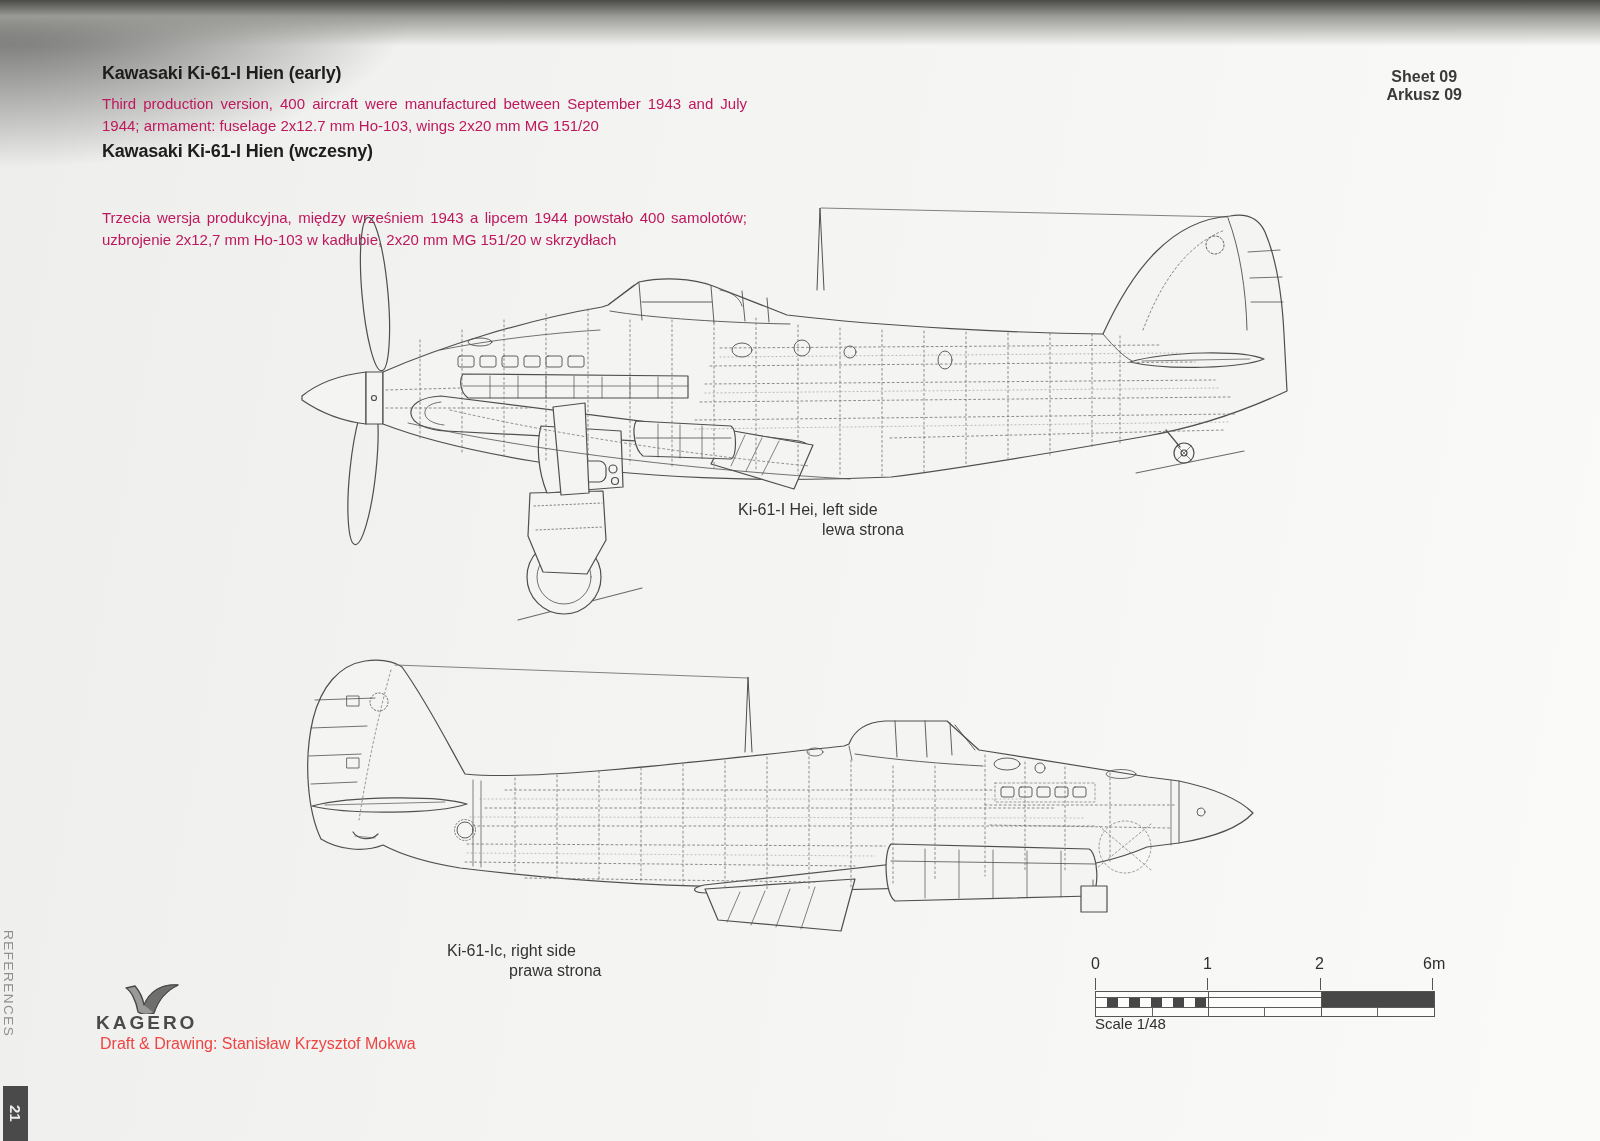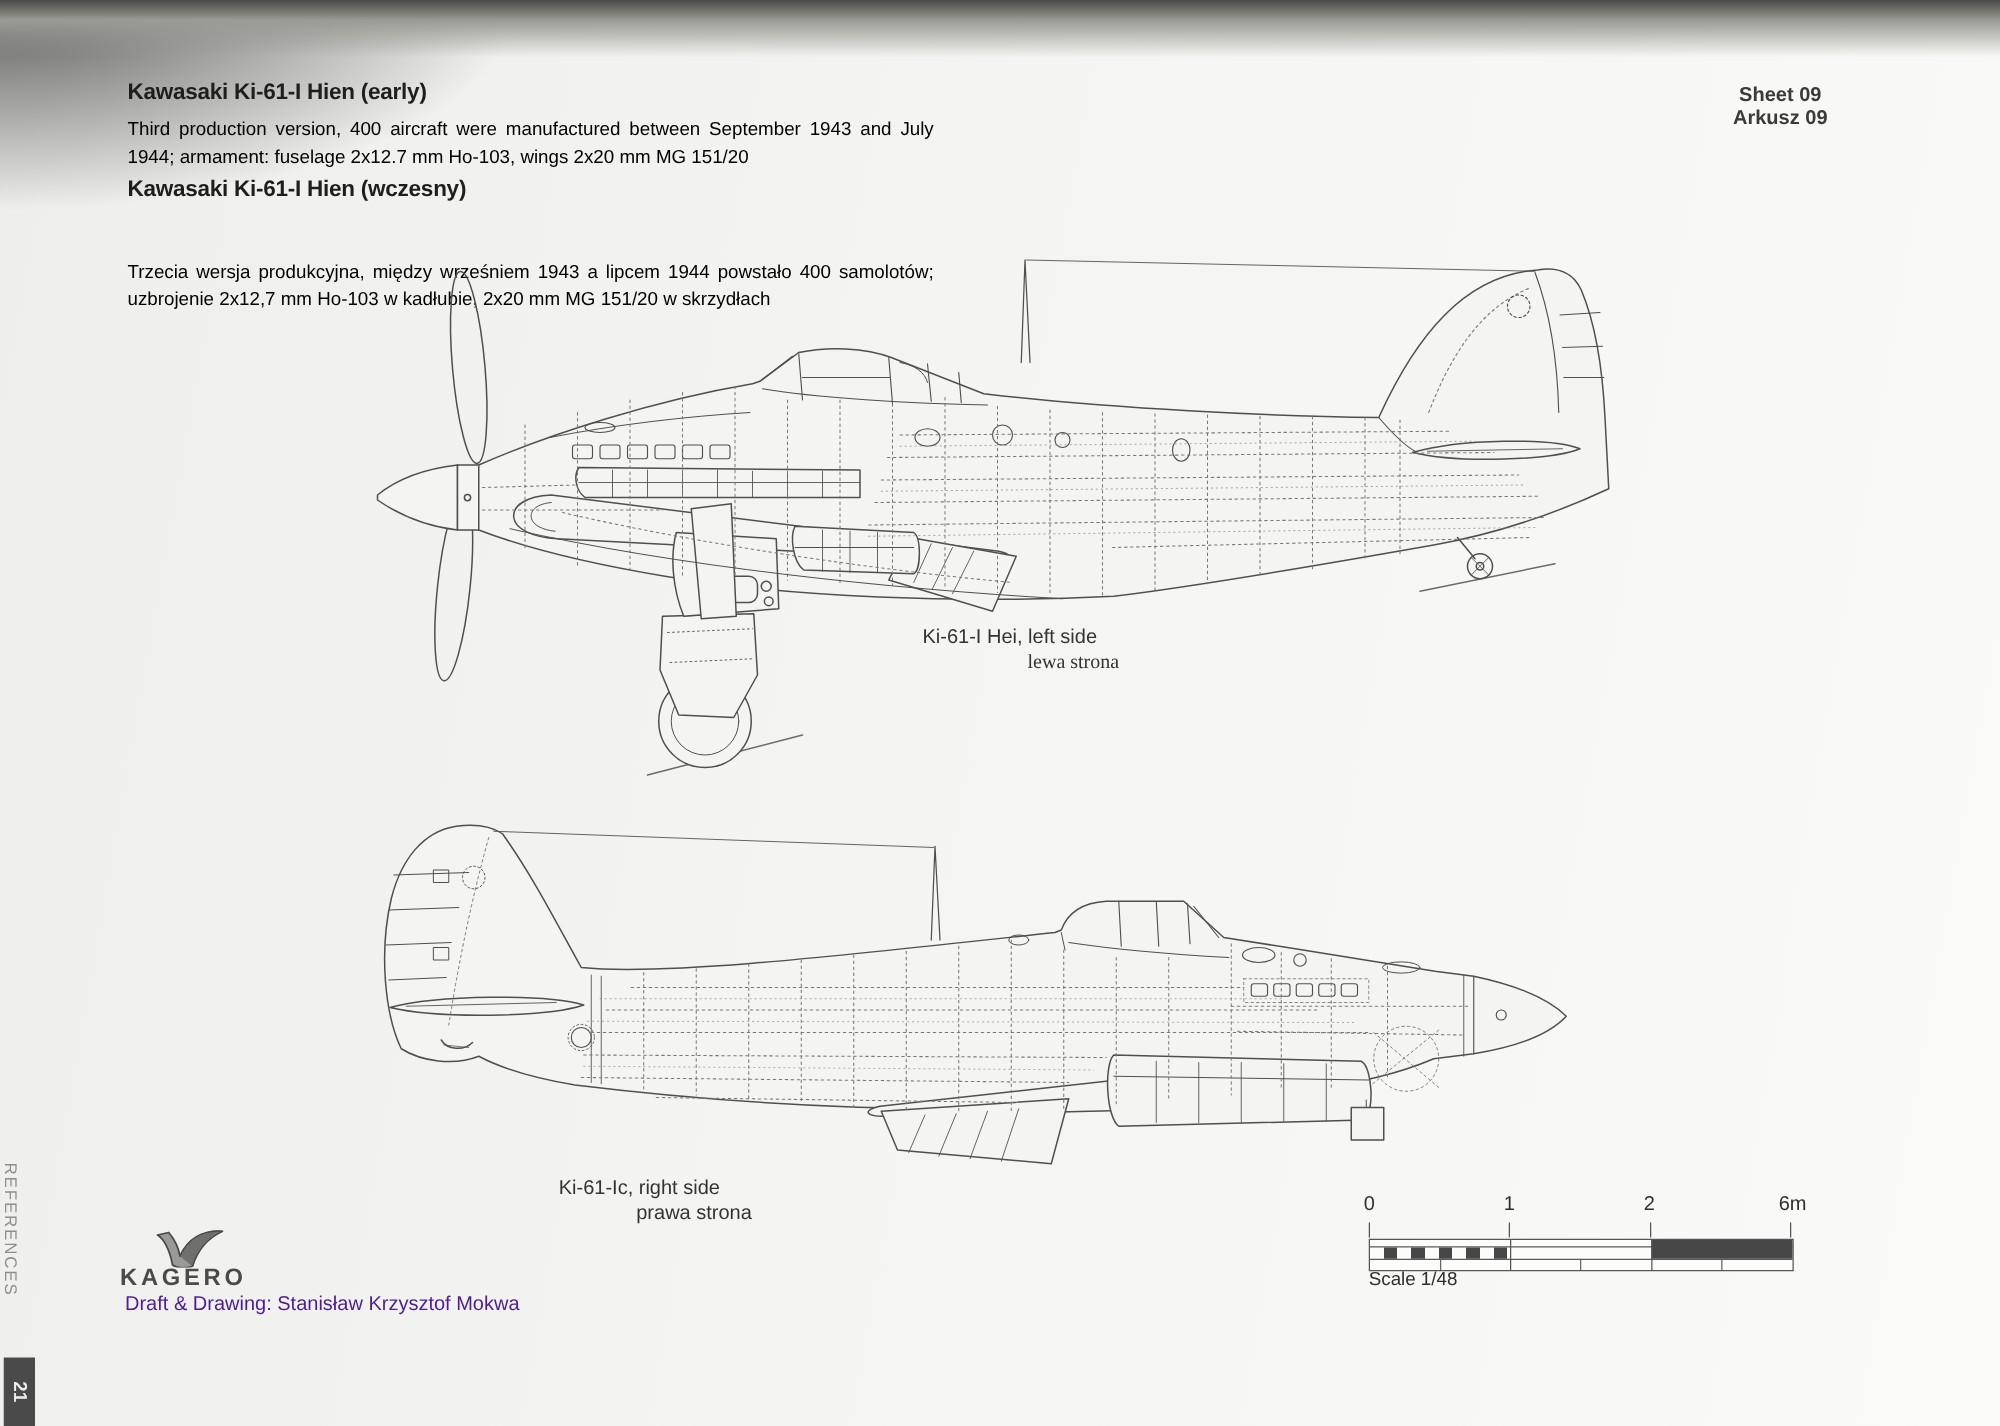--- a/index.html
+++ b/index.html
@@ -9,27 +9,27 @@
     background:linear-gradient(100deg,#eeeeec 0%,#f4f4f2 45%,#fafaf8 100%);
   }
   .abs{position:absolute;}
   
   .scan-top{left:0;top:0;width:1600px;height:46px;
     background:linear-gradient(to bottom,#4a4a48 0%,#9a9a96 35%,rgba(244,244,242,0) 100%);}
   .scan-corner{left:0;top:0;width:420px;height:170px;
     background:radial-gradient(ellipse at 0% 0%,rgba(10,10,10,.65),rgba(10,10,10,0) 70%);}
   
   .h-title{font-size:18px;font-weight:bold;color:#1e1e1e;letter-spacing:-0.2px;}
-  .h-desc{font-size:15px;color:#000000;line-height:1.45;text-align:justify;width:645px;}
+  .h-desc{font-size:15px;color:#be185d;line-height:1.45;text-align:justify;width:645px;}
   .sheet{right:138px;top:68px;text-align:center;font-size:16px;font-weight:bold;color:#3a3a3a;line-height:1.15;}
   
   .caption{font-size:16px;color:#333;line-height:1.25;}
   
   .kagero-word{font-size:19px;font-weight:bold;color:#4a4a4a;letter-spacing:3px;}
-  .credit{font-size:16px;color:#4c1d95;}
+  .credit{font-size:16px;color:#ef4444;}
   
   .scalebar{left:1095px;top:955px;width:354px;height:92px;}
   .scalebar .num{position:absolute;top:0;font-size:16px;color:#2f2f2f;}
   .scalebar .tickline{position:absolute;top:23px;width:1px;height:12px;background:#555;}
   .sb-bar{position:absolute;left:0;top:36px;width:338px;height:24px;border:1px solid #555;background:#fcfcfb;}
   .sb-hline{position:absolute;left:0;right:0;height:0;border-top:1px solid #5a5a5a;}
   .sb-checker{position:absolute;left:0;top:6px;width:112px;height:9px;
     background:repeating-linear-gradient(90deg,transparent 0 11px,#474747 11px 22px);}
   .sb-dark{position:absolute;left:225px;top:0;width:113px;height:15px;background:#474747;}
   .sb-sep{position:absolute;top:0;width:1px;height:24px;background:#555;}
@@ -181,21 +181,21 @@
     <g stroke="#8a8a8a" stroke-width="0.6" stroke-dasharray="1 3">
       <path d="M430,167 L890,163 M415,203 L930,198 M405,239 L940,232"></path>
     </g>
     <path d="M118,233 C250,263 420,281 560,289" stroke-width="0.8"></path>
   </g>
 </svg>
 </div>
 
 <div class="abs caption" style="left:738px;top:500px;display:inline-block;">
   <div>Ki-61-I Hei, left side</div>
-  <div style="margin-left:84px;font-family:Liberation Serif, serif;">lewa strona</div>
+  <div style="margin-left:84px;">lewa strona</div>
 </div>
 
 <div class="abs" style="left:295px;top:640px;width:970px;height:300px;">
 <svg width="970" height="300" viewBox="0 0 970 300">
   <g stroke="#4f4f4f" fill="none" stroke-width="1.2" stroke-linejoin="round" stroke-linecap="round">
 
     <path fill="#f4f4f2" d="M26,199
       C13,172 8,122 18,79
       C26,47 44,25 70,21
       C85,19 98,21 107,27

